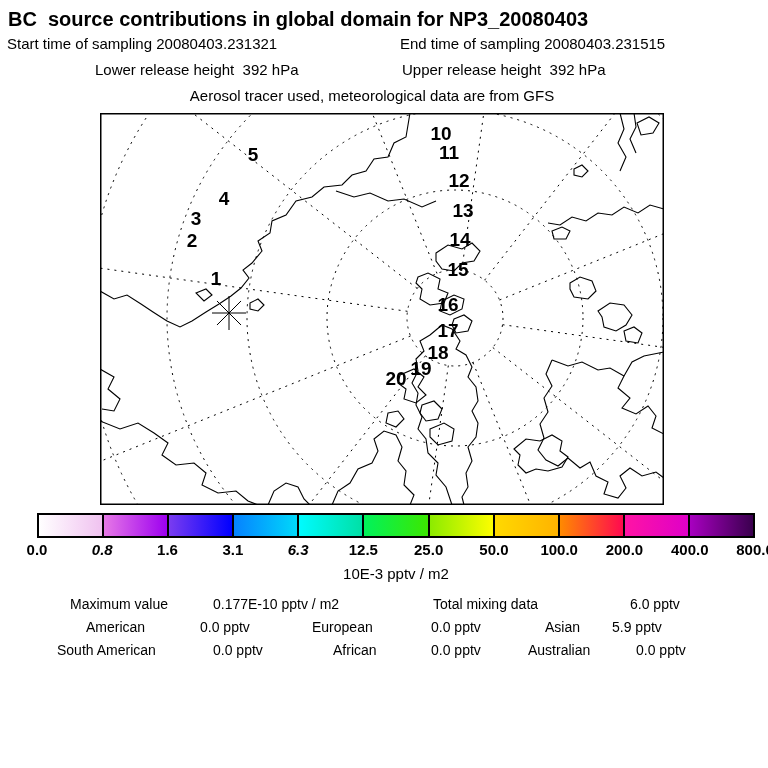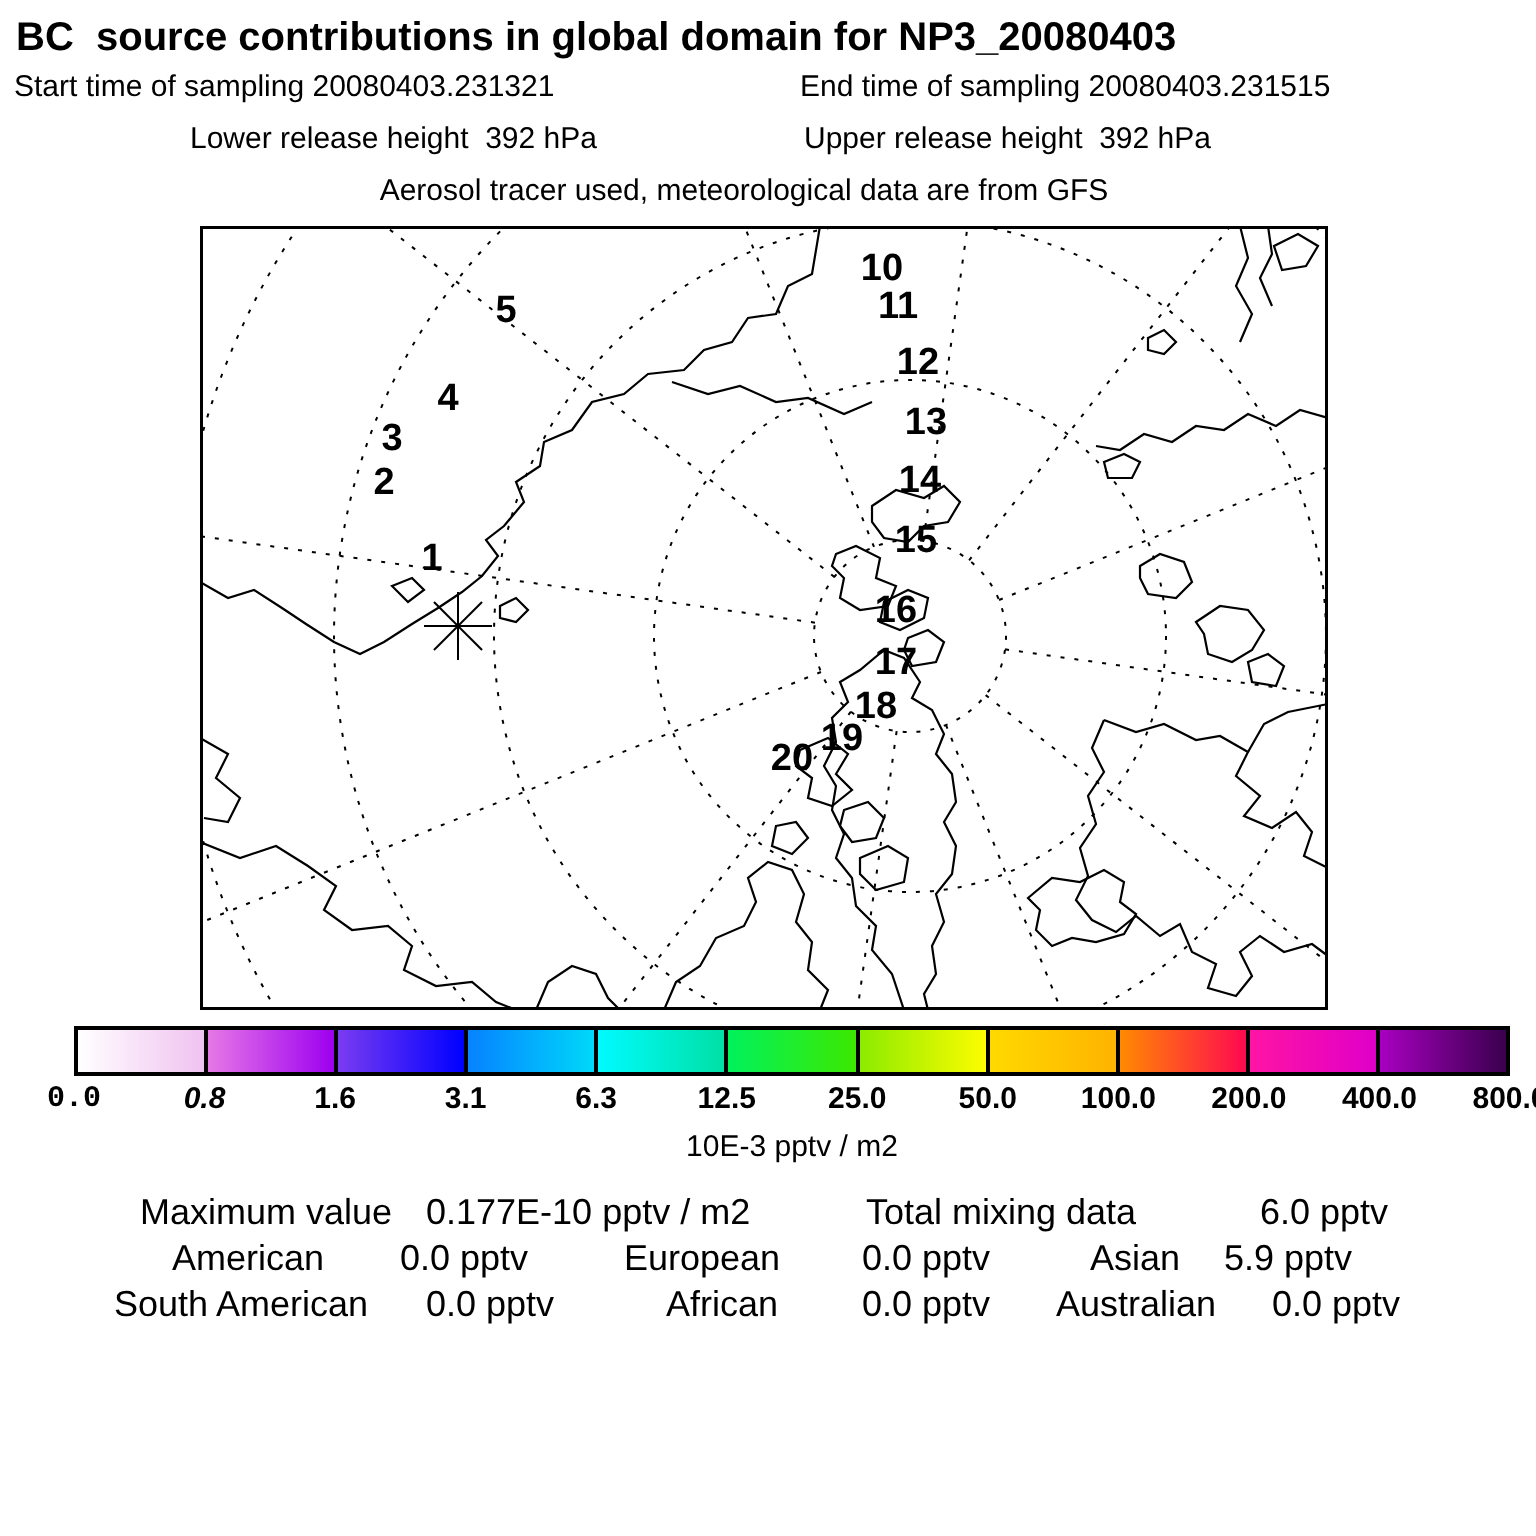--- a/index.html
+++ b/index.html
@@ -18,21 +18,21 @@
     position:absolute;left:37px;top:513px;width:718px;height:25px;
     border:2px solid #000;box-sizing:border-box;display:flex;
   }
   .cbseg{flex:1;border-right:2px solid #000;}
   .cbseg:last-child{border-right:none;}
   .cbtick{
     position:absolute;top:541px;transform:translateX(-50%);
     font-weight:bold;font-size:15px;white-space:pre;
   }
   .unit{position:absolute;left:396px;top:565px;transform:translateX(-50%);font-size:15px;white-space:pre;}
-  .stat{position:absolute;font-size:18px;white-space:pre;}
+  .stat{position:absolute;font-size:14px;white-space:pre;}
 </style>
 </head>
 <body>
 
 <div class="t hdr-title" style="left:8px;top:8px">BC  source contributions in global domain for NP3_20080403</div>
 <div class="t hdr" style="left:7px;top:35px">Start time of sampling 20080403.231321</div>
 <div class="t hdr" style="left:400px;top:35px">End time of sampling 20080403.231515</div>
 <div class="t hdr" style="left:95px;top:61px">Lower release height  392 hPa</div>
 <div class="t hdr" style="left:402px;top:61px">Upper release height  392 hPa</div>
 <div class="t hdr" style="left:372px;top:87px;transform:translateX(-50%)">Aerosol tracer used, meteorological data are from GFS</div>
@@ -130,25 +130,25 @@
     <div class="cbseg" style="background: linear-gradient(90deg, rgb(6, 130, 255), rgb(0, 216, 250));"></div>
     <div class="cbseg" style="background: linear-gradient(90deg, rgb(0, 251, 255), rgb(0, 224, 166));"></div>
     <div class="cbseg" style="background: linear-gradient(90deg, rgb(0, 242, 92), rgb(60, 232, 0));"></div>
     <div class="cbseg" style="background: linear-gradient(90deg, rgb(140, 235, 0), rgb(253, 253, 0));"></div>
     <div class="cbseg" style="background: linear-gradient(90deg, rgb(255, 217, 0), rgb(255, 179, 0));"></div>
     <div class="cbseg" style="background: linear-gradient(90deg, rgb(255, 138, 0), rgb(255, 9, 80));"></div>
     <div class="cbseg" style="background: linear-gradient(90deg, rgb(255, 20, 164), rgb(223, 0, 200));"></div>
     <div class="cbseg" style="background: linear-gradient(90deg, rgb(168, 0, 192), rgb(58, 0, 78));"></div>
   </div>
 <div id="cbticks">
-    <span class="cbtick" style="left: 37px; font-family: Liberation Mono, monospace;">0.0</span>
+    <span class="cbtick" style="left: 37px;">0.0</span>
     <span class="cbtick" style="left: 102.273px; font-style: italic;">0.8</span>
     <span class="cbtick" style="left: 167.545px;">1.6</span>
     <span class="cbtick" style="left: 232.818px;">3.1</span>
-    <span class="cbtick" style="left: 298.091px;">6.3</span>
+    <span class="cbtick" style="left: 298.091px; font-style: italic;">6.3</span>
     <span class="cbtick" style="left: 363.364px;">12.5</span>
     <span class="cbtick" style="left: 428.636px;">25.0</span>
     <span class="cbtick" style="left: 493.909px;">50.0</span>
     <span class="cbtick" style="left: 559.182px;">100.0</span>
     <span class="cbtick" style="left: 624.455px;">200.0</span>
     <span class="cbtick" style="left: 689.727px;">400.0</span>
     <span class="cbtick" style="left: 755px;">800.0</span>
   </div>
 <div class="unit">10E-3 pptv / m2</div>
 

